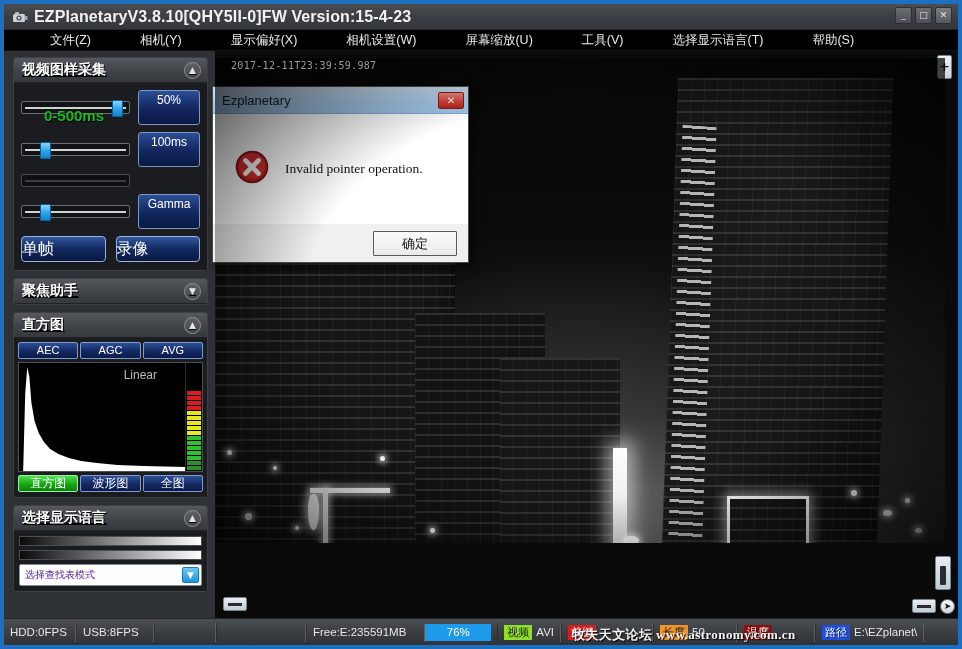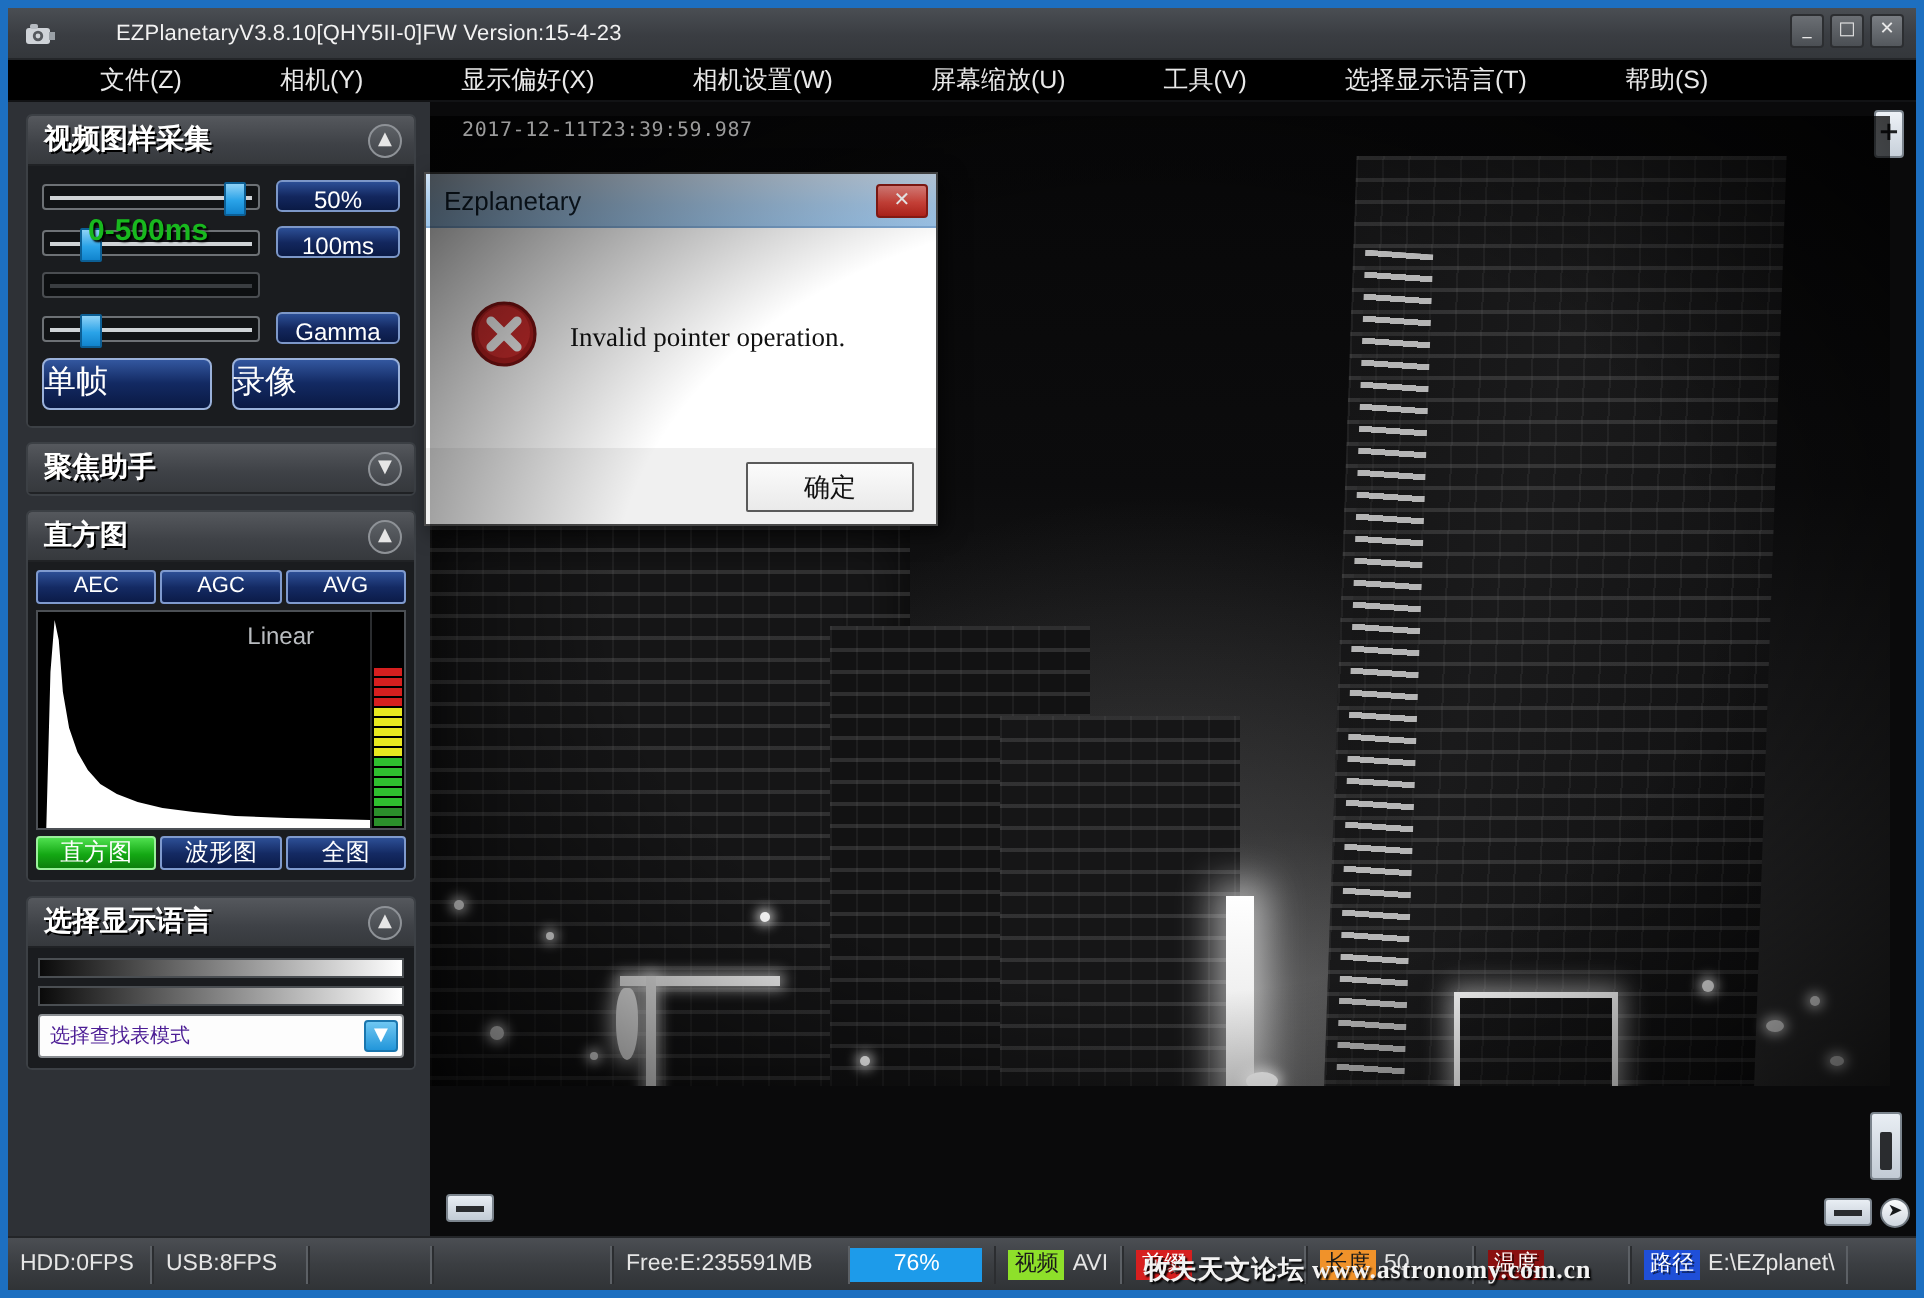--- a/index.html
+++ b/index.html
@@ -26,22 +26,22 @@
     display: flex; align-items: center;
     padding-left: 8px;
     border-bottom: 1px solid #242629;
   }
   .title-icon {
     width: 16px; height: 14px; margin-right: 6px; position: relative;
     flex: 0 0 auto;
   }
   .title-icon svg { display: block; }
   .title-text {
-    color: #f2f2f2; font-size: 11px; font-weight: normal;
-    letter-spacing: .1px; white-space: nowrap; margin-left: 24px;
+    color: #f2f2f2; font-size: 16px; font-weight: bold;
+    letter-spacing: .1px; white-space: nowrap;
   }
   .win-btns {
     position: absolute; right: 6px; top: 3px;
     display: flex; gap: 3px;
   }
   .win-btn {
     width: 17px; height: 17px;
     background: linear-gradient(#6b6f74, #4b4f54);
     border: 1px solid #2c2e31; border-radius: 2px;
     color: #e8e8e8; font-size: 9px; line-height: 15px; text-align: center;
@@ -74,20 +74,21 @@
     border-radius: 3px;
     margin-bottom: 7px;
     overflow: hidden;
   }
   .panel-head {
     height: 25px;
     background: linear-gradient(#55585d, #3e4146 60%, #36393d);
     display: flex; align-items: center; justify-content: space-between;
     padding: 0 6px 0 8px;
     border-bottom: 1px solid #202225;
+    text-decoration: underline;
   }
   .panel-title {
     color: #ffffff; font-size: 14px; font-weight: bold;
     text-shadow: 1px 1px 0 #000;
   }
   .chev {
     width: 17px; height: 17px; border-radius: 50%;
     border: 1px solid #8e9297;
     background: linear-gradient(#5d6166, #43464b);
     color: #e6e6e6; font-size: 9px; line-height: 15px; text-align: center;
@@ -107,21 +108,21 @@
     background: #cfd3d6;
   }
   .slider .knob {
     position: absolute; top: -2px; width: 11px; height: 17px;
     background: linear-gradient(#8ed2f7, #2aa3e8 55%, #1184cd);
     border: 1px solid #0c5f95; border-radius: 1px;
   }
   .slider.plain { border-color: #4a4d51; background: #0d0f11; }
   .slider.plain .track { background: #3a3d41; }
   .btn-blue {
-    width: 62px; height: 16px; flex: 0 0 auto;
+    width: 62px; height: 35px; flex: 0 0 auto;
     background: linear-gradient(#2c4f96, #13275e 52%, #0a1a45);
     border: 1px solid #7c97c8; border-radius: 3px;
     color: #ffffff; font-size: 12px; line-height: 18px; text-align: center;
     white-space: nowrap;
   }
   .ms-label {
     position: absolute; left: 30px; top: 24px;
     color: #18b81e; font-size: 15px; font-weight: bold;
     text-shadow: 1px 1px 1px #000;
     pointer-events: none;

